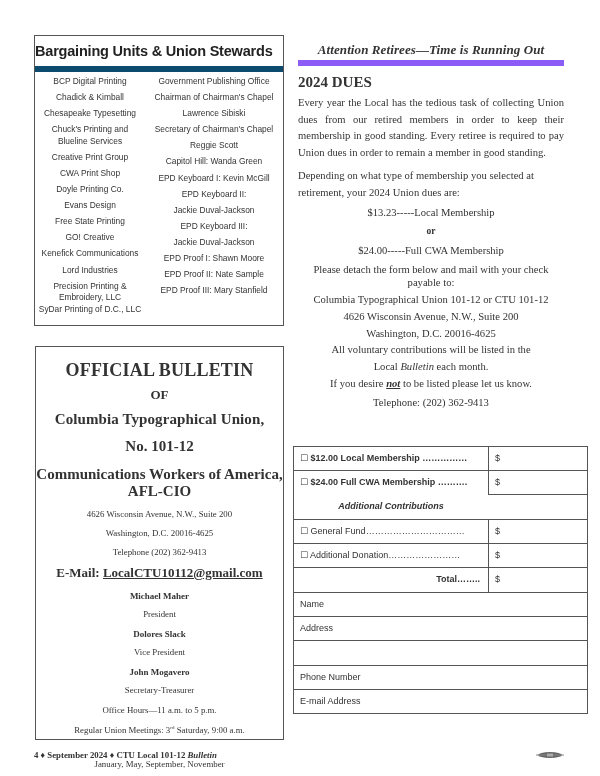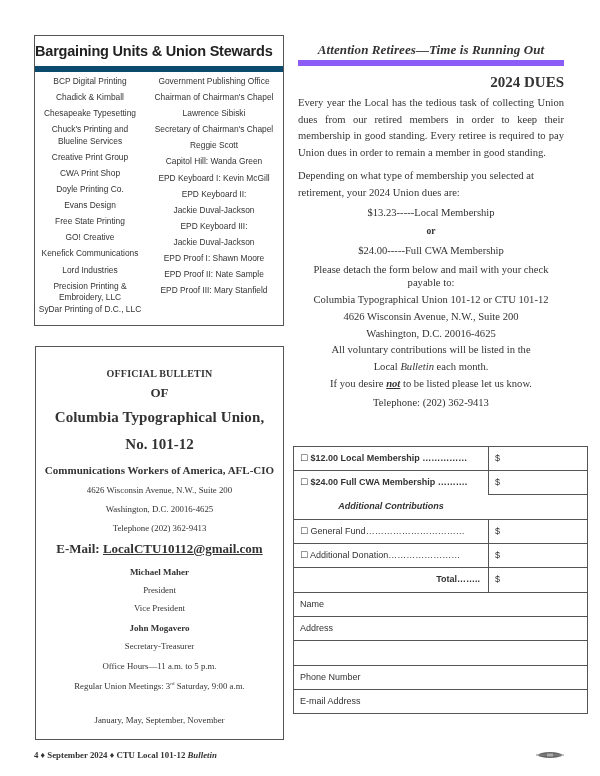--- a/index.html
+++ b/index.html
@@ -12,35 +12,35 @@
   #units-title { height: 30px; border-bottom: 6px solid #0c4a6e; font-size: 14.5px; font-weight: bold; text-align: left; line-height: 30px; color: #222; letter-spacing: -0.2px; }
   #units-cols { display: flex; padding-top: 4px; }
   .ucol { font-size: 8.4px; text-align: center; color: #333; line-height: 11.5px; }
   .ucol.left { width: 110px; }
   .ucol.right { width: 138px; }
   .ucol .item { margin-bottom: 4.6px; }
   .ucol .item.tight { margin-bottom: 0; }
 
   
   #bulletin-box { position: absolute; left: 35px; top: 346px; width: 249px; height: 394px; border: 1px solid #555; box-sizing: border-box; text-align: center; color: #333; }
-  .b-title { font-size: 10px; font-weight: bold; margin-top: 21px; letter-spacing: 0.2px; }
+  .b-title { font-size: 18px; font-weight: bold; margin-top: 13px; letter-spacing: 0.2px; }
   .b-of { font-size: 13px; font-weight: bold; margin-top: 6px; }
   .b-union { font-size: 15px; font-weight: bold; margin-top: 8px; letter-spacing: 0.1px; }
   .b-no { font-size: 15px; font-weight: bold; margin-top: 10px; }
-  .b-cwa { font-size: 11px; font-weight: bold; margin-top: 11px; }
+  .b-cwa { font-size: 15px; font-weight: bold; margin-top: 11px; }
   .b-line { font-size: 8.8px; margin-top: 9px; }
   .b-email { font-size: 13px; font-weight: bold; margin-top: 8px; }
   .b-email .addr { text-decoration: underline; }
   .b-name { font-size: 9px; font-weight: bold; margin-top: 10px; }
   .b-role { font-size: 8.8px; margin-top: 8px; }
 
   
   #dues-col { position: absolute; left: 298px; top: 42px; width: 266px; color: #333; }
   #attention { font-size: 13px; font-weight: bold; font-style: italic; text-align: center; border-bottom: 6px solid #8b5cf6; padding-bottom: 2px; letter-spacing: 0.1px; }
-  #dues-title { font-size: 15px; font-weight: bold; text-align: right; margin-top: 8px; }
+  #dues-title { font-size: 15px; font-weight: bold; text-align: left; margin-top: 8px; }
   .para { font-size: 10.6px; line-height: 16.6px; text-align: justify; margin-top: 4px; }
   .center { text-align: center; font-size: 10.6px; line-height: 16.8px; }
   .or { font-weight: bold; font-size: 9.5px; }
 
   
   #form { position: absolute; left: 293px; top: 446px; width: 295px; border-left: 1px solid #555; border-right: 1px solid #555; border-bottom: 1px solid #555; box-sizing: border-box; font-size: 9px; color: #333; }
   .frow { height: 24.3px; box-sizing: border-box; border-top: 1px solid #555; display: flex; }
   .frow.noborder { border-top: none; }
   .fcell-label { width: 194px; box-sizing: border-box; padding-left: 6px; line-height: 23px; white-space: nowrap; overflow: hidden; }
   .fcell-amt { flex: 1; border-left: 1px solid #555; padding-left: 6px; line-height: 23px; }
@@ -105,20 +105,21 @@
   <div class="b-no">No.  101-12</div>
   <div class="b-cwa">Communications Workers of America, AFL-CIO</div>
   <div class="b-line">4626 Wisconsin Avenue, N.W., Suite 200</div>
   <div class="b-line">Washington, D.C. 20016-4625</div>
   <div class="b-line">Telephone (202) 362-9413</div>
   <div class="b-email">
     <span>E-Mail: </span><span class="addr">LocalCTU10112@gmail.com</span>
   </div>
   <div class="b-name">Michael Maher</div>
   <div class="b-role">President</div>
+  <div class="b-name">Dolores Slack</div>
   <div class="b-role">Vice President</div>
   <div class="b-name">John Mogavero</div>
   <div class="b-role">Secretary-Treasurer</div>
   <div class="b-line" style="margin-top:10px">Office Hours—11 a.m. to 5 p.m.</div>
   <div class="b-line" style="margin-top:10px"><span>Regular Union Meetings: 3</span><sup style="font-size:5px">rd</sup><span> Saturday, 9:00 a.m.</span></div>
   <div class="b-line" style="margin-top:24px">January, May, September, November</div>
 </div>
 
 <div id="dues-col" class="serif">
   <div id="attention">Attention Retirees—Time is Running Out</div>

